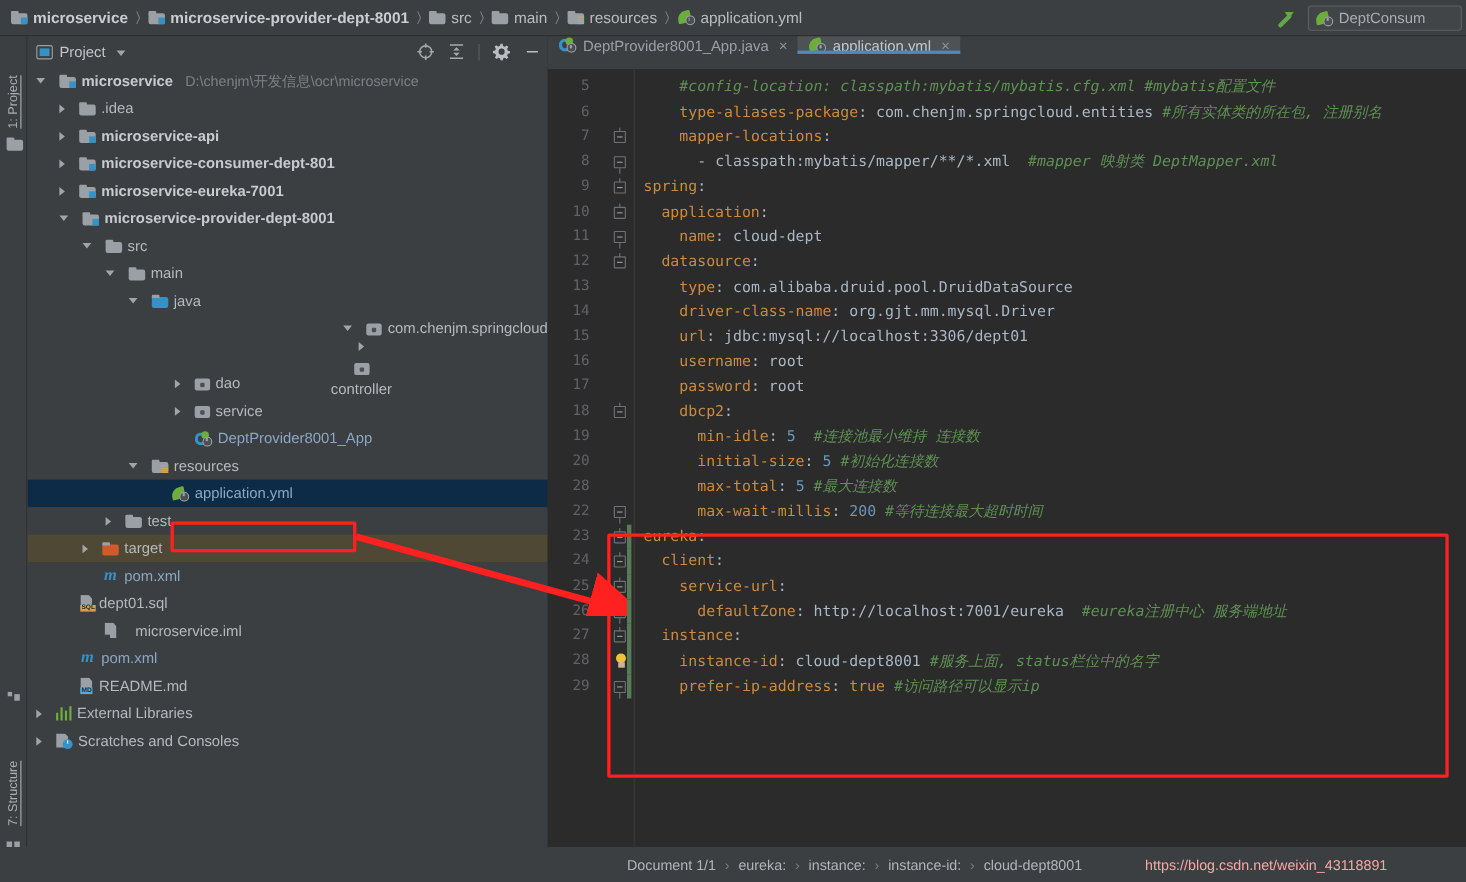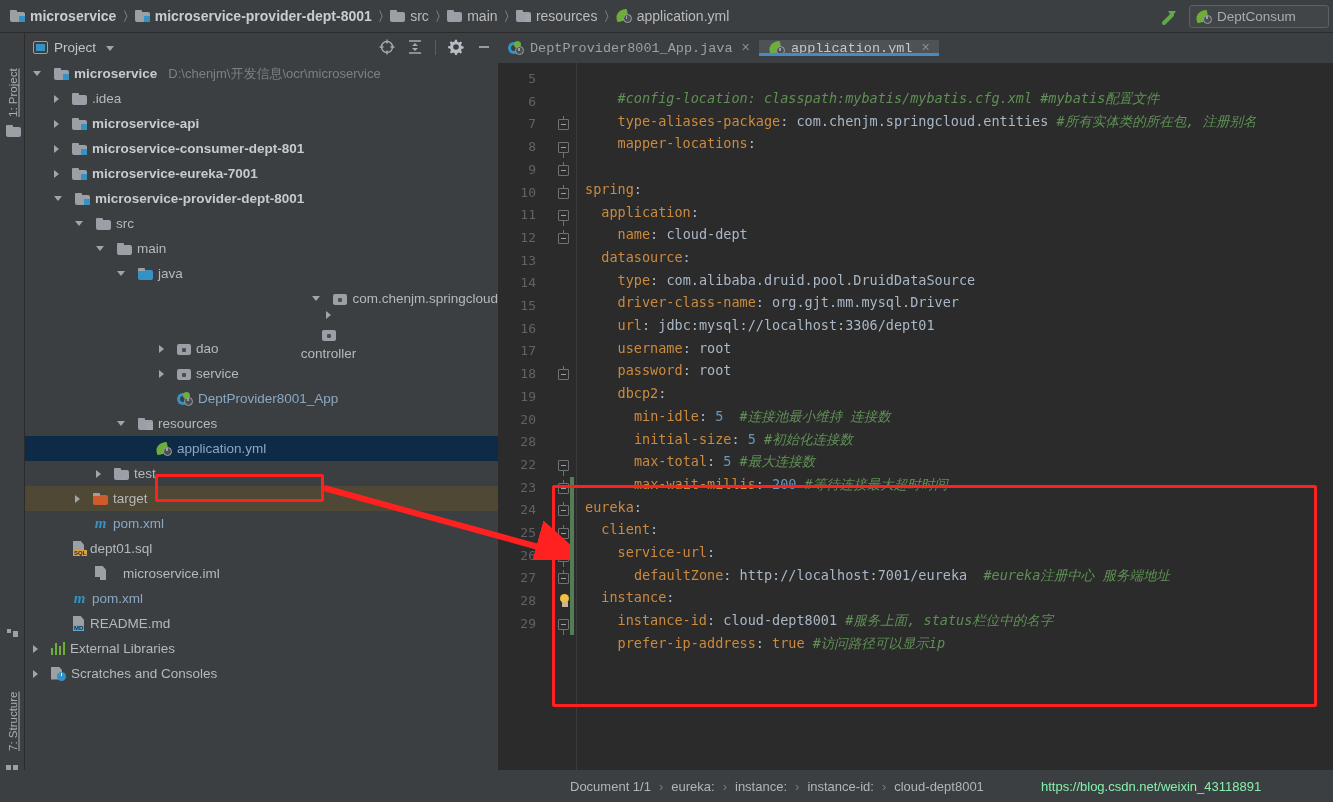--- a/index.html
+++ b/index.html
@@ -101,52 +101,52 @@
   .row{height:25px;display:flex;align-items:center;gap:5px;padding-left:8px;white-space:nowrap;}
   .row .lbl{color:#b4b9be;}
   .row .lbl.b{font-weight:bold;color:#c6cbd0;}
   .row .lbl.blue{color:#8aa7c4;}
   .row .dim{color:#7b8085;font-weight:normal;margin-left:6px;font-size:13px;}
   .row.sel{background:#0d2a47;}
   .row.tgt{background:#4f4835;}
 
   
   .editor-area{position:absolute;left:498px;top:33px;width:835px;height:737px;background:#2b2b2b;}
-  .tabs{height:30px;background:#3c3f41;display:flex;align-items:center;font-family:Liberation Mono, monospace;}
+  .tabs{height:30px;background:#3c3f41;display:flex;align-items:flex-start;}
   .tab{display:flex;align-items:center;gap:6px;padding:0 9px 0 10px;position:relative;
      font-size:13.5px;color:#9aa0a6;}
   .tab.active{background:#4e5254;color:#c3c8cd;}
   .tab.active:after{content:"";position:absolute;left:0;right:0;bottom:0;height:3px;background:#4a88c7;}
   .tab .x{color:#8b9096;font-size:14px;margin-left:3px;}
 
   .code{position:absolute;left:0;top:30px;width:835px;height:707px;background:#2b2b2b;
      font-family:"DejaVu Sans Mono","Liberation Mono",monospace;font-size:13.5px;overflow:hidden;}
   .cl{position:relative;height:22.7px;line-height:22.7px;white-space:pre;}
   .ln{position:absolute;left:0;width:38px;text-align:right;color:#606366;font-size:13px;}
-  .txt{position:absolute;left:87px;margin-top:19px;}
+  .txt{position:absolute;left:87px;}
   .gut-line{position:absolute;left:78px;top:0;bottom:0;width:1px;background:#3b3b3b;}
   .k{color:#cc8a3e;} .v{color:#a9b7c6;} .n{color:#6897bb;}
   .c{color:#5f9055;font-style:italic;} .p{color:#a9b7c6;}
   .chg{position:absolute;left:72px;width:4px;background:#557d55;}
   .bulb{position:absolute;left:60px;top:4px;width:13px;height:15px;}
   .bulb i{position:absolute;left:2px;top:0;width:9px;height:9px;border-radius:50%;background:#f0c040;}
   .bulb b{position:absolute;left:3.5px;top:8px;width:6px;height:5px;background:#c9b493;}
   .foldbox{position:absolute;left:60px;top:6px;width:11px;height:11px;border:1px solid #6e7275;
       border-radius:1px;}
   .foldbox:after{content:"";position:absolute;left:2px;top:4px;width:5px;height:1px;background:#9aa0a6;}
   .foldbox.down:before{content:"";position:absolute;left:4px;top:-4px;width:1px;height:4px;background:#6e7275;}
   .foldbox.up:before{content:"";position:absolute;left:4px;top:10px;width:1px;height:5px;background:#6e7275;}
 
   
   .statusbar{position:absolute;left:0;top:770px;width:1333px;height:32px;background:#3c3f41;}
   .sb-inner{position:absolute;left:570px;top:0;height:32px;display:flex;align-items:center;gap:0;
      font-size:13px;color:#b0b5ba;}
   .sb-inner .sep2{color:#777c80;padding:0 8px;}
   .watermark{position:absolute;left:1041px;top:0;height:32px;display:flex;align-items:center;
-     font-size:13px;color:#86efac;}
+     font-size:13px;color:#fca5a5;}
   .sb-left{position:absolute;left:0;top:0;width:498px;height:32px;background:#3c3f41;}
 
   
   .anno-box{position:absolute;border:3px solid #ff2020;border-radius:2px;pointer-events:none;}
   .anno-arrow{position:absolute;pointer-events:none;}
 </style>
 </head>
 <body>
 
 <div id="app">
@@ -500,21 +500,21 @@
           </span>
           <span>application.yml</span>
           <span class="x">×</span>
         </div>
       </div>
     <div class="code" id="code">
       <div class="gut-line"></div>
     <div class="cl" style="top: 5px; position: absolute; left: 0px; right: 0px;"><span class="ln">5</span><span class="txt" style="left: 119.6px;"><span class="c">#config-location: classpath:mybatis/mybatis.cfg.xml #mybatis配置文件</span></span></div>
         <div class="cl" style="top: 27.7px; position: absolute; left: 0px; right: 0px;"><span class="ln">6</span><span class="txt" style="left: 119.6px;"><span class="k">type-aliases-package</span><span class="p">: </span><span class="v">com.chenjm.springcloud.entities </span><span class="c">#所有实体类的所在包, 注册别名</span></span></div>
         <div class="cl" style="top: 50.4px; position: absolute; left: 0px; right: 0px;"><span class="ln">7</span><span class="foldbox down"></span><span class="txt" style="left: 119.6px;"><span class="k">mapper-locations</span><span class="p">:</span></span></div>
-        <div class="cl" style="top: 73.1px; position: absolute; left: 0px; right: 0px;"><span class="ln">8</span><span class="foldbox up"></span></div>
+        <div class="cl" style="top: 73.1px; position: absolute; left: 0px; right: 0px;"><span class="ln">8</span><span class="foldbox up"></span><span class="txt" style="left: 135.9px;"><span class="p">- </span><span class="v">classpath:mybatis/mapper/**/*.xml</span><span class="p">  </span><span class="c">#mapper 映射类 DeptMapper.xml</span></span></div>
         <div class="cl" style="top: 95.8px; position: absolute; left: 0px; right: 0px;"><span class="ln">9</span><span class="foldbox down"></span><span class="txt" style="left: 87px;"><span class="k">spring</span><span class="p">:</span></span></div>
         <div class="cl" style="top: 118.5px; position: absolute; left: 0px; right: 0px;"><span class="ln">10</span><span class="foldbox down"></span><span class="txt" style="left: 103.3px;"><span class="k">application</span><span class="p">:</span></span></div>
         <div class="cl" style="top: 141.2px; position: absolute; left: 0px; right: 0px;"><span class="ln">11</span><span class="foldbox up"></span><span class="txt" style="left: 119.6px;"><span class="k">name</span><span class="p">: </span><span class="v">cloud-dept</span></span></div>
         <div class="cl" style="top: 163.9px; position: absolute; left: 0px; right: 0px;"><span class="ln">12</span><span class="foldbox down"></span><span class="txt" style="left: 103.3px;"><span class="k">datasource</span><span class="p">:</span></span></div>
         <div class="cl" style="top: 186.6px; position: absolute; left: 0px; right: 0px;"><span class="ln">13</span><span class="txt" style="left: 119.6px;"><span class="k">type</span><span class="p">: </span><span class="v">com.alibaba.druid.pool.DruidDataSource</span></span></div>
         <div class="cl" style="top: 209.3px; position: absolute; left: 0px; right: 0px;"><span class="ln">14</span><span class="txt" style="left: 119.6px;"><span class="k">driver-class-name</span><span class="p">: </span><span class="v">org.gjt.mm.mysql.Driver</span></span></div>
         <div class="cl" style="top: 232px; position: absolute; left: 0px; right: 0px;"><span class="ln">15</span><span class="txt" style="left: 119.6px;"><span class="k">url</span><span class="p">: </span><span class="v">jdbc:mysql://localhost:3306/dept01</span></span></div>
         <div class="cl" style="top: 254.7px; position: absolute; left: 0px; right: 0px;"><span class="ln">16</span><span class="txt" style="left: 119.6px;"><span class="k">username</span><span class="p">: </span><span class="v">root</span></span></div>
         <div class="cl" style="top: 277.4px; position: absolute; left: 0px; right: 0px;"><span class="ln">17</span><span class="txt" style="left: 119.6px;"><span class="k">password</span><span class="p">: </span><span class="v">root</span></span></div>
         <div class="cl" style="top: 300.1px; position: absolute; left: 0px; right: 0px;"><span class="ln">18</span><span class="foldbox down"></span><span class="txt" style="left: 119.6px;"><span class="k">dbcp2</span><span class="p">:</span></span></div>

